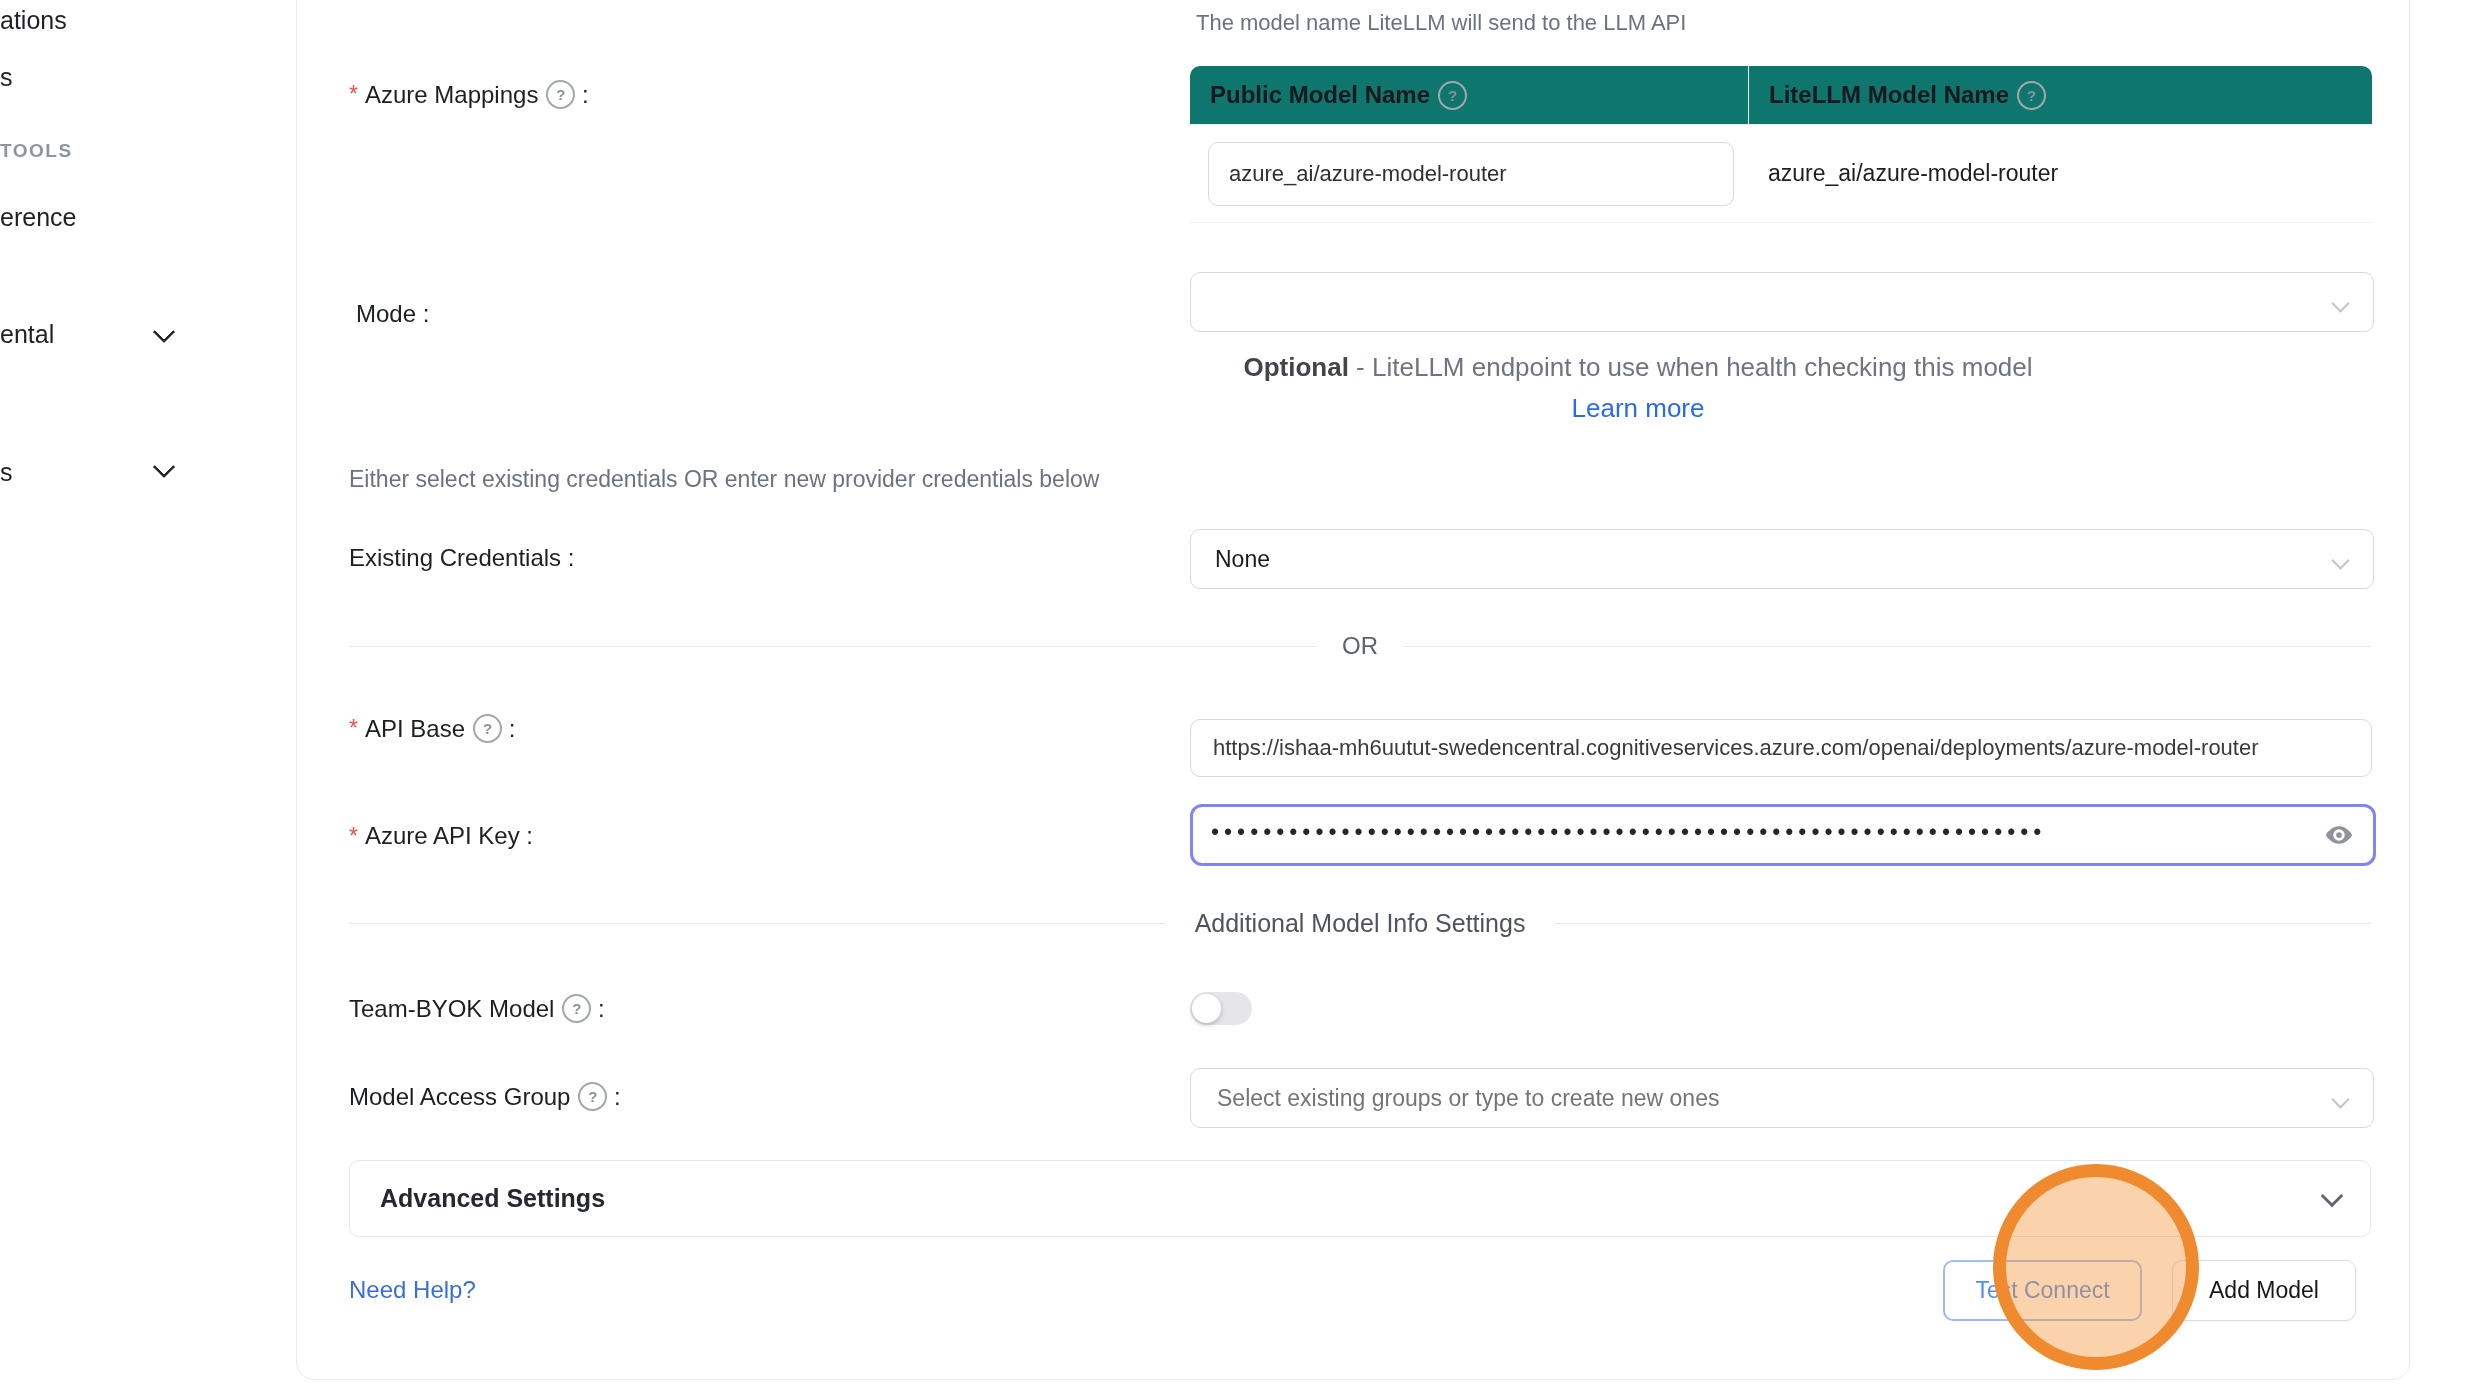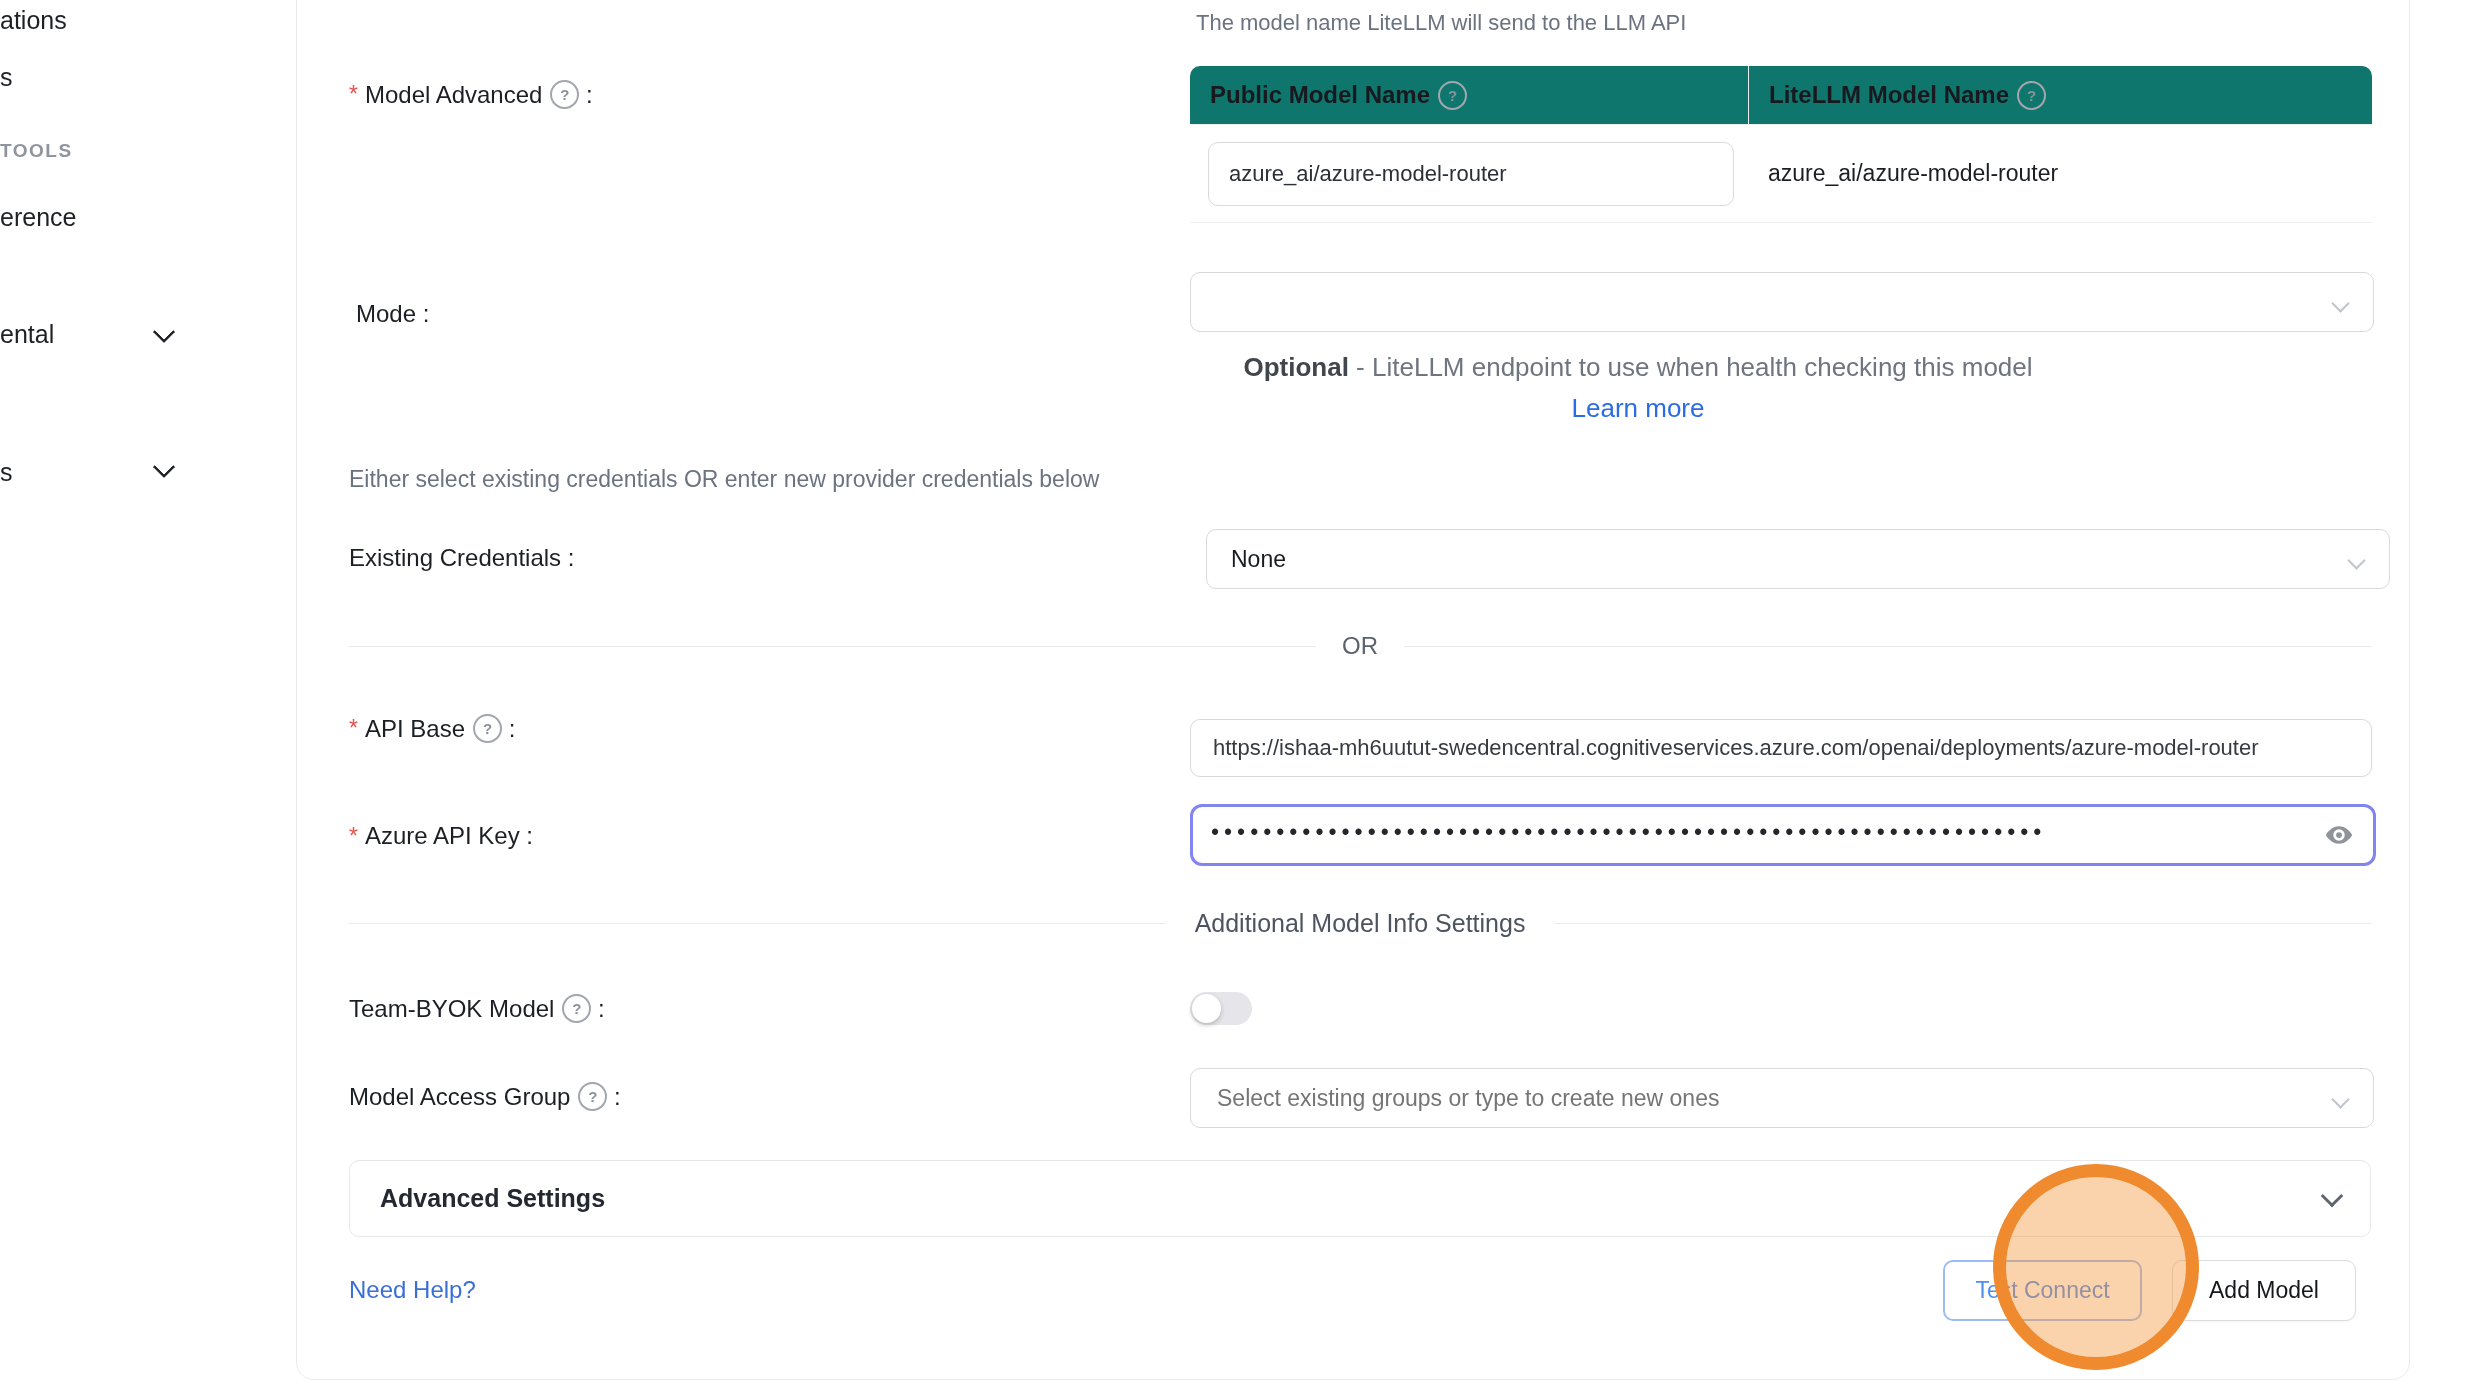--- a/index.html
+++ b/index.html
@@ -66,21 +66,21 @@
 <div class="sb-item" style="top:320px;">ental</div>
 <span class="sb-chev" style="left:156px;top:324px;"></span>
 <div class="sb-item" style="top:458px;">s</div>
 <span class="sb-chev" style="left:156px;top:459px;"></span>
 
 <div class="card"></div>
 
 <div class="hint" style="position:absolute;left:1196px;top:10px;font-size:22px;">The model name LiteLLM will send to the LLM API</div>
 
 <div class="flabel req" style="left:349px;top:80px;">
-  <span>Model Advanced</span>
+  <span>Azure Mappings</span>
   <span class="qicon"></span>
 </div>
 
 <div class="mm-table">
   <div class="mm-head">
     <div class="mm-th c1">
       <span>Public Model Name</span>
       <span class="qicon"></span>
     </div>
     <div class="mm-th c2">
@@ -104,21 +104,21 @@
 </div>
 <div style="position:absolute;left:1232px;top:347px;width:812px;font-size:26px;line-height:41px;color:#6e7480;text-align:center;">
   <span style="font-weight:700;color:#41454c;">Optional</span><span> - LiteLLM endpoint to use when health checking this model </span><span class="link" style="color:#2b6be4;">Learn more</span>
 </div>
 
 <div class="hint" style="position:absolute;left:349px;top:466px;font-size:23px;">Either select existing credentials OR enter new provider credentials below</div>
 
 <div class="flabel" style="left:349px;top:544px;">
   <span>Existing Credentials</span>
 </div>
-<div class="selectbox" style="top:529px;margin-left:16px;">
+<div class="selectbox" style="top:529px;">
   <span style="padding-left:24px;font-size:23px;color:#181b20;">None</span>
   <span class="sel-chev"></span>
 </div>
 
 <div class="divider-row" style="top:629px;height:34px;">
   <div class="line"></div>
   <div style="margin:0 26px;font-size:24px;color:#5c636e;">OR</div>
   <div class="line"></div>
 </div>
 

